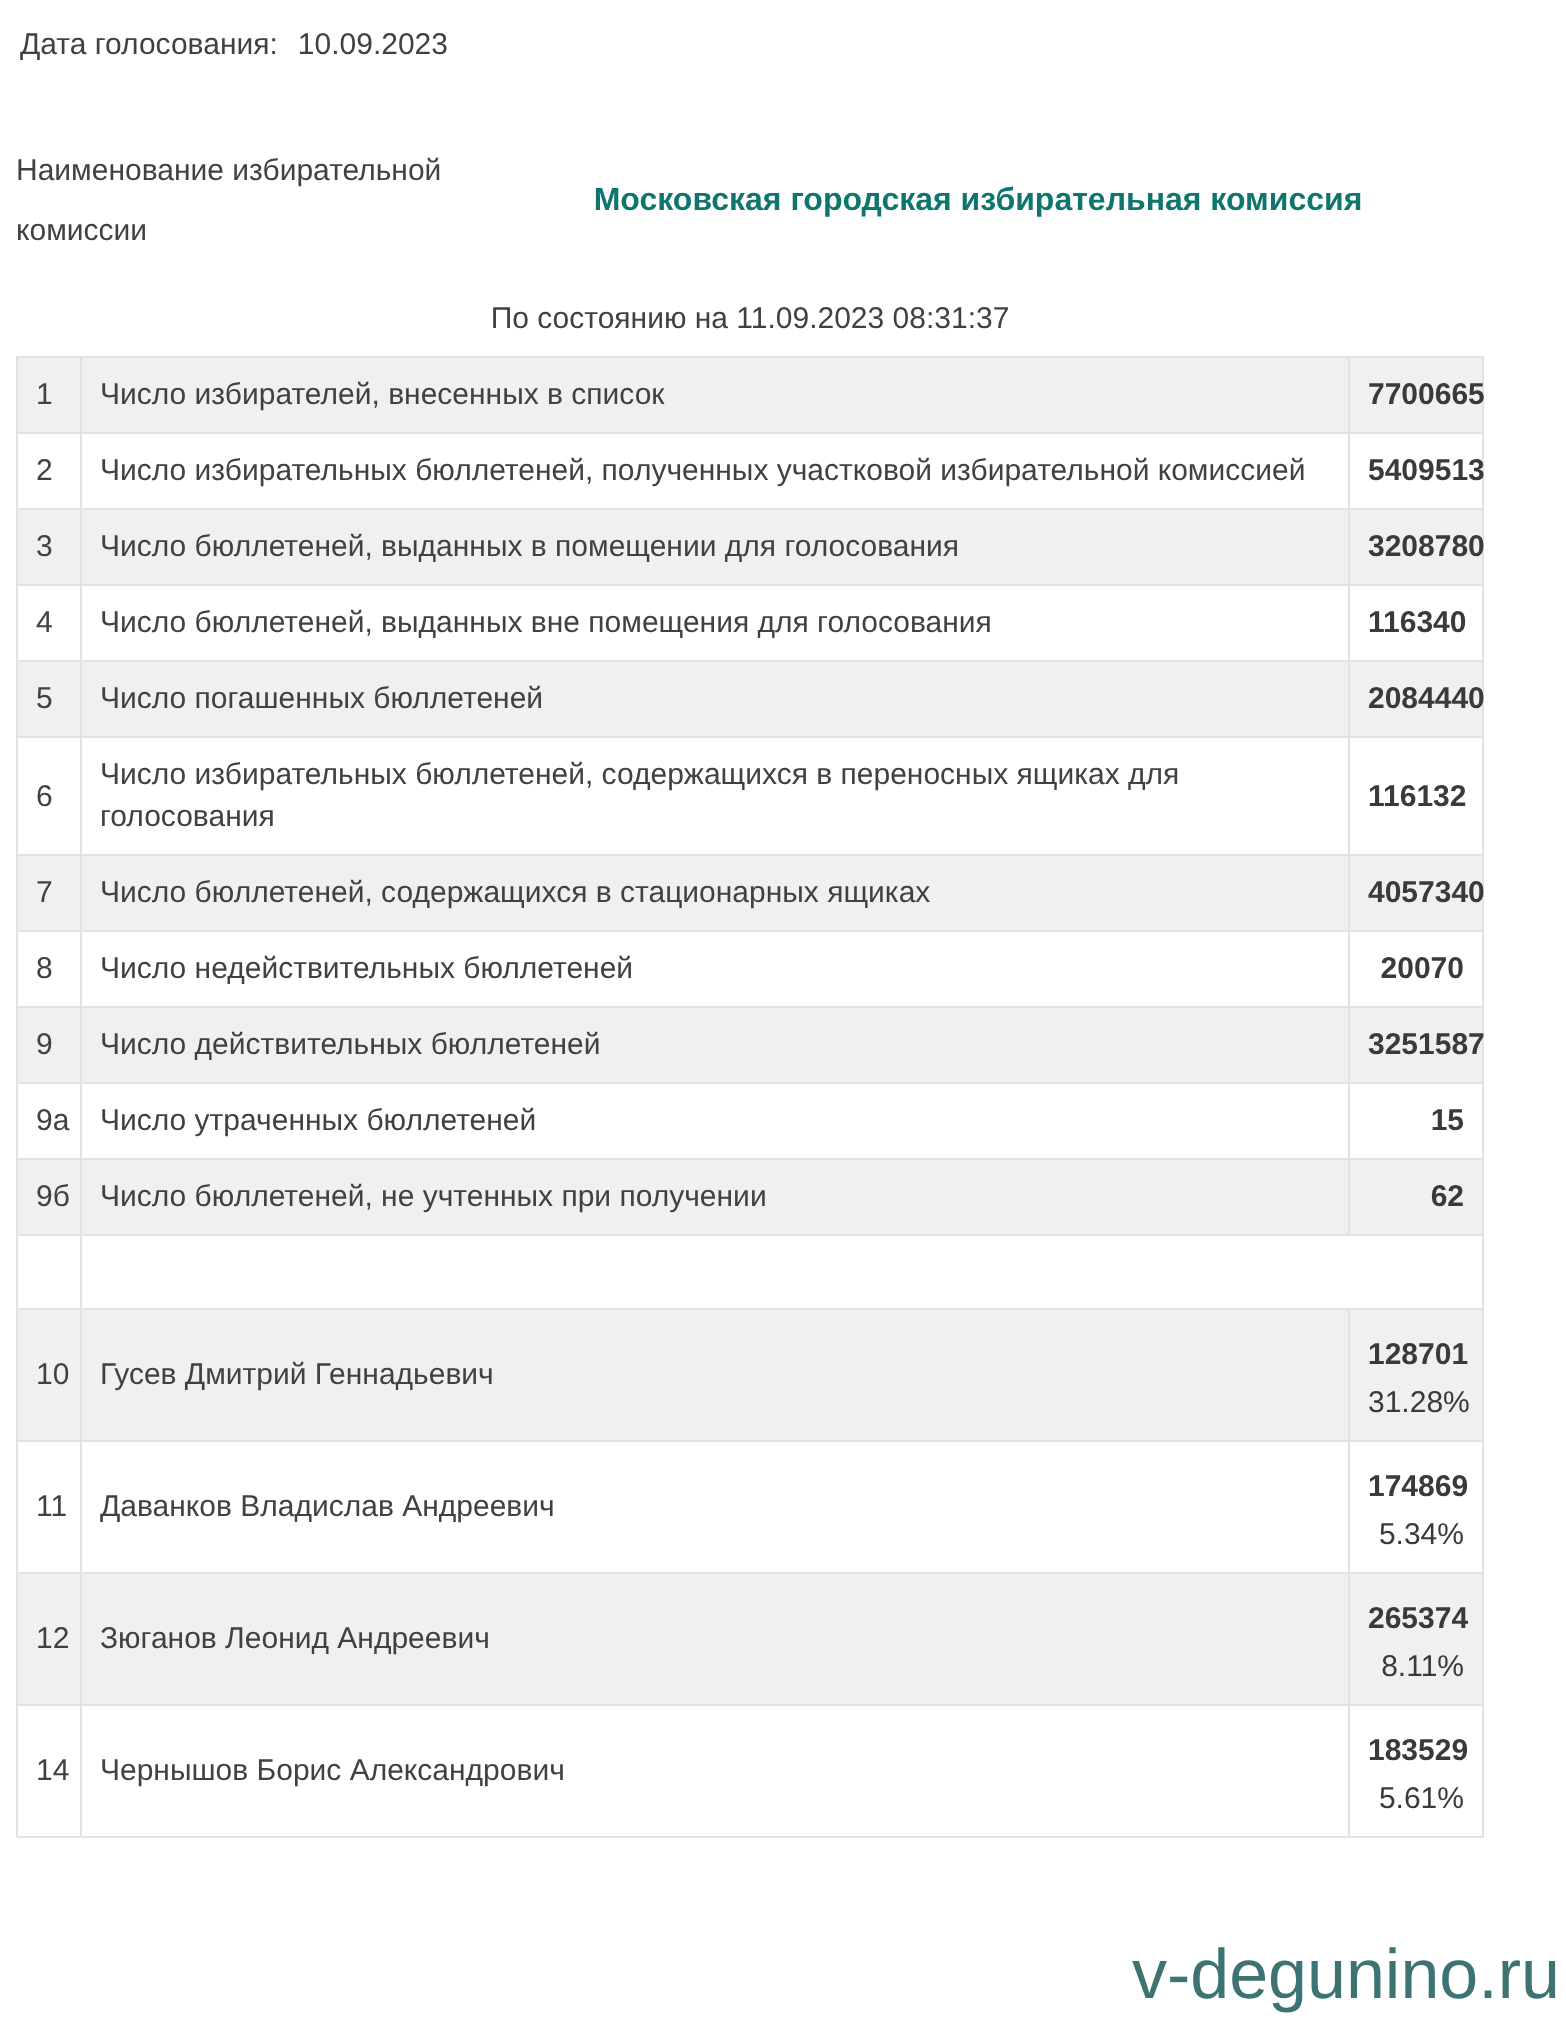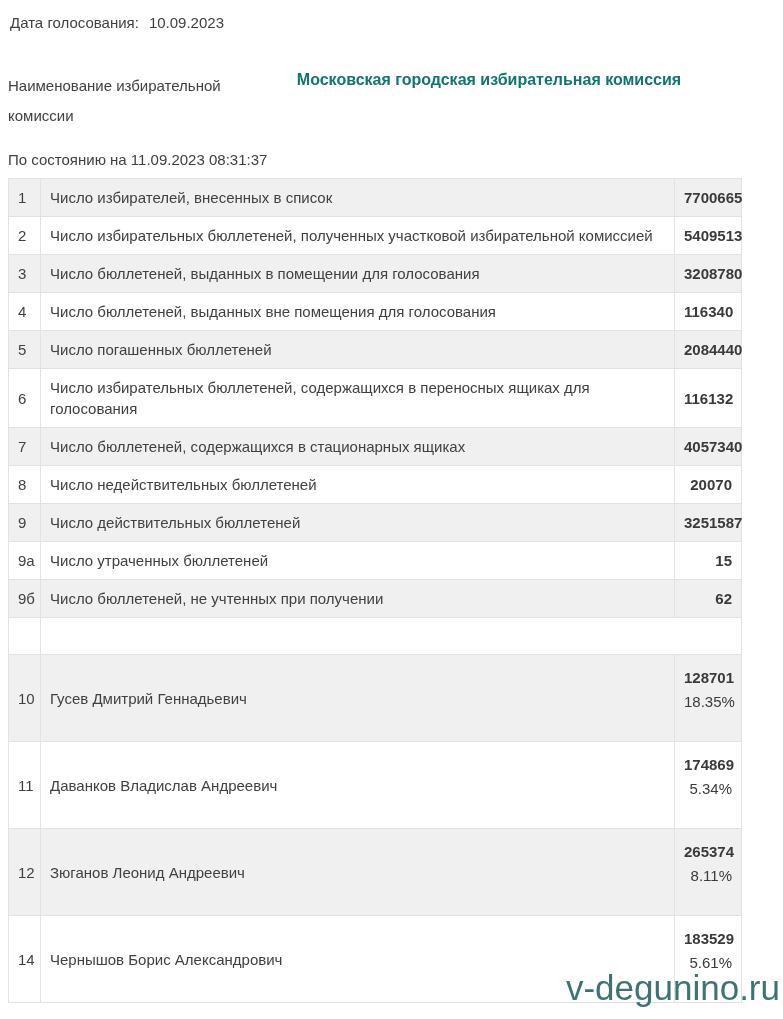--- a/index.html
+++ b/index.html
@@ -22,37 +22,38 @@
 
   
   .date-line {
     font-size: 15px;
     margin: 2px 0 10px 2px;
   }
   .date-line .date-value { margin-left: 10px; }
 
   .commission-row {
     display: flex;
+    align-items: center;
     margin-bottom: 4px;
     margin-top: 40px;
   }
   .commission-label {
     width: 228px;
     font-size: 15px;
     line-height: 30px;
   }
   .commission-name {
     flex: 1;
     text-align: center;
     font-weight: bold;
     font-size: 16px;
     color: #0f766e;
   }
   .as-of {
-    text-align: left;
+    text-align: center;
     font-size: 15px;
     margin: 20px 0 10px 0;
   }
 
   
   table.results {
     width: 734px;
     border-collapse: collapse;
     table-layout: fixed;
     font-size: 15px;
@@ -72,21 +73,21 @@
     text-align: left;
   }
   td.val {
     width: 67px;
     text-align: right;
     font-weight: bold;
     white-space: nowrap;
     color: #3a3a3a;
   }
   tr.empty-row td { height: 37px; }
-  tr.candidate-row td.val { padding-top: 12px; padding-bottom: 29px; }
+  tr.candidate-row td.val { padding-top: 12px; padding-bottom: 8px; }
   .votes { display: block; }
   .percent {
     display: block;
     font-weight: normal;
     margin-top: 3px;
   }
 
   
   .watermark {
     position: absolute;
@@ -174,21 +175,21 @@
       <tr class="empty-row">
         <td class="num"></td>
         <td colspan="2"></td>
       </tr>
 
       <tr class="candidate-row">
         <td class="num">10</td>
         <td class="label">Гусев Дмитрий Геннадьевич</td>
         <td class="val">
           <span class="votes">128701</span>
-          <span class="percent">18.35%</span>
+          <span class="percent">31.28%</span>
         </td>
       </tr>
       <tr class="candidate-row">
         <td class="num">11</td>
         <td class="label">Даванков Владислав Андреевич</td>
         <td class="val">
           <span class="votes">174869</span>
           <span class="percent">5.34%</span>
         </td>
       </tr>

